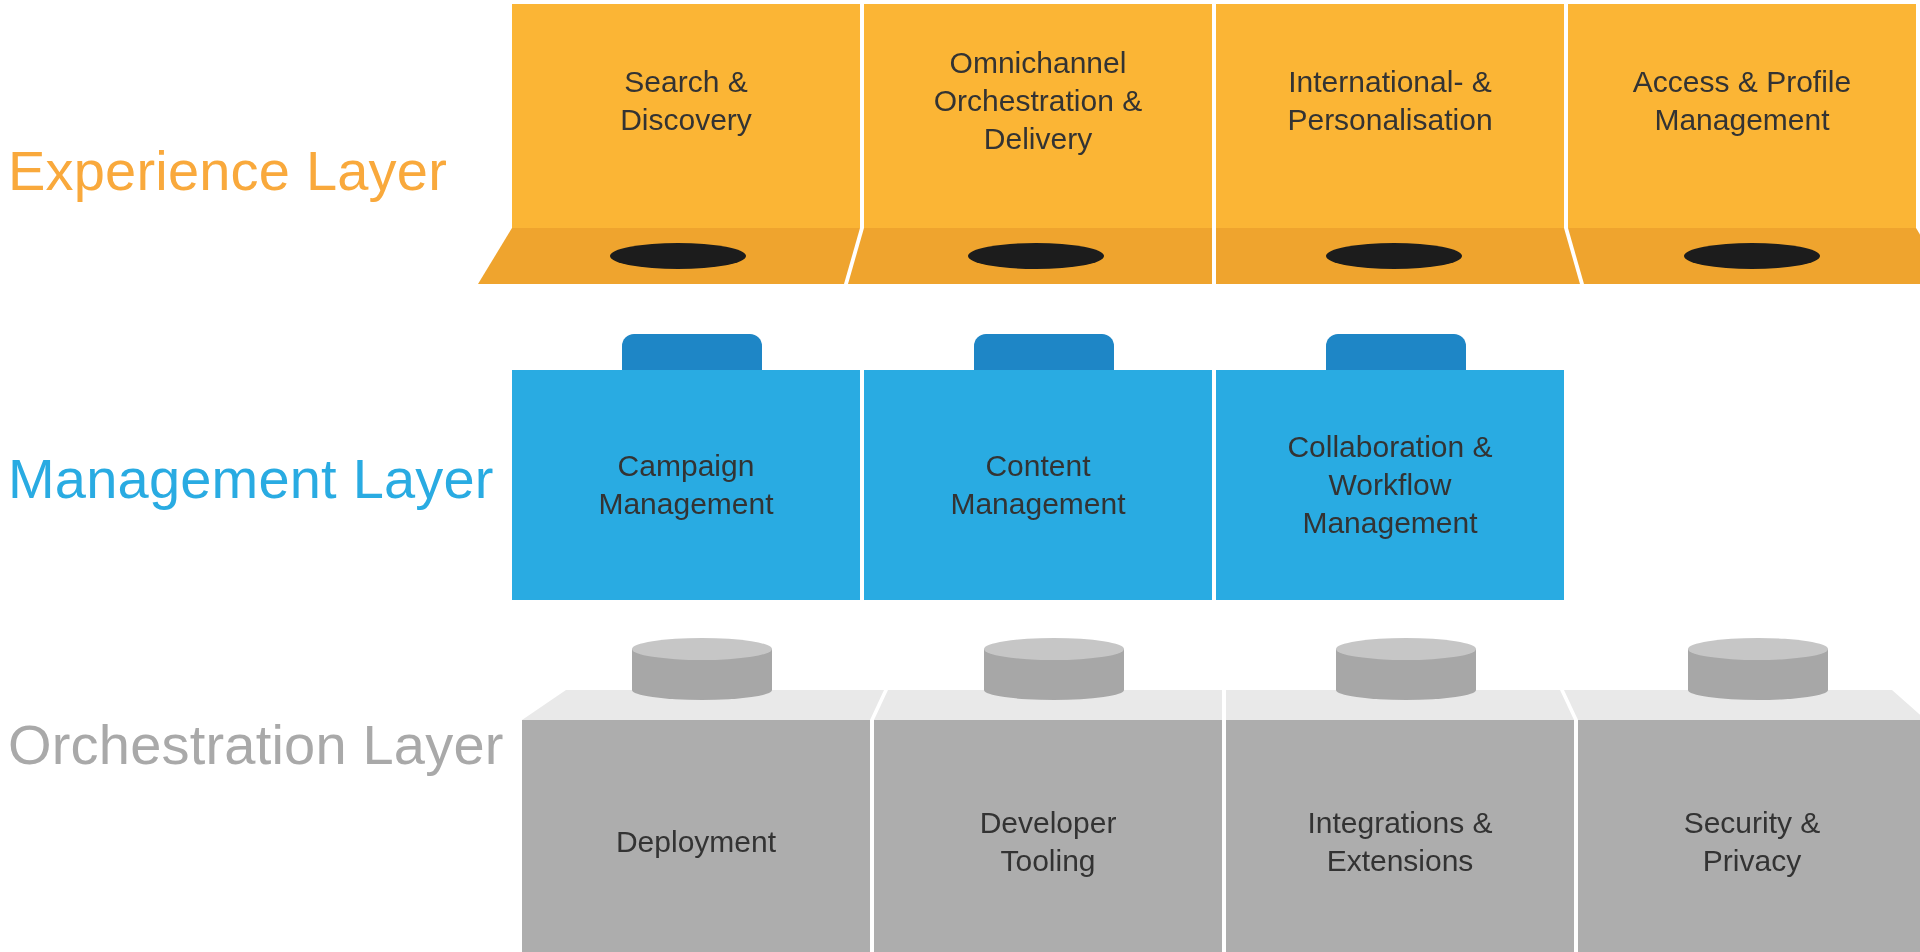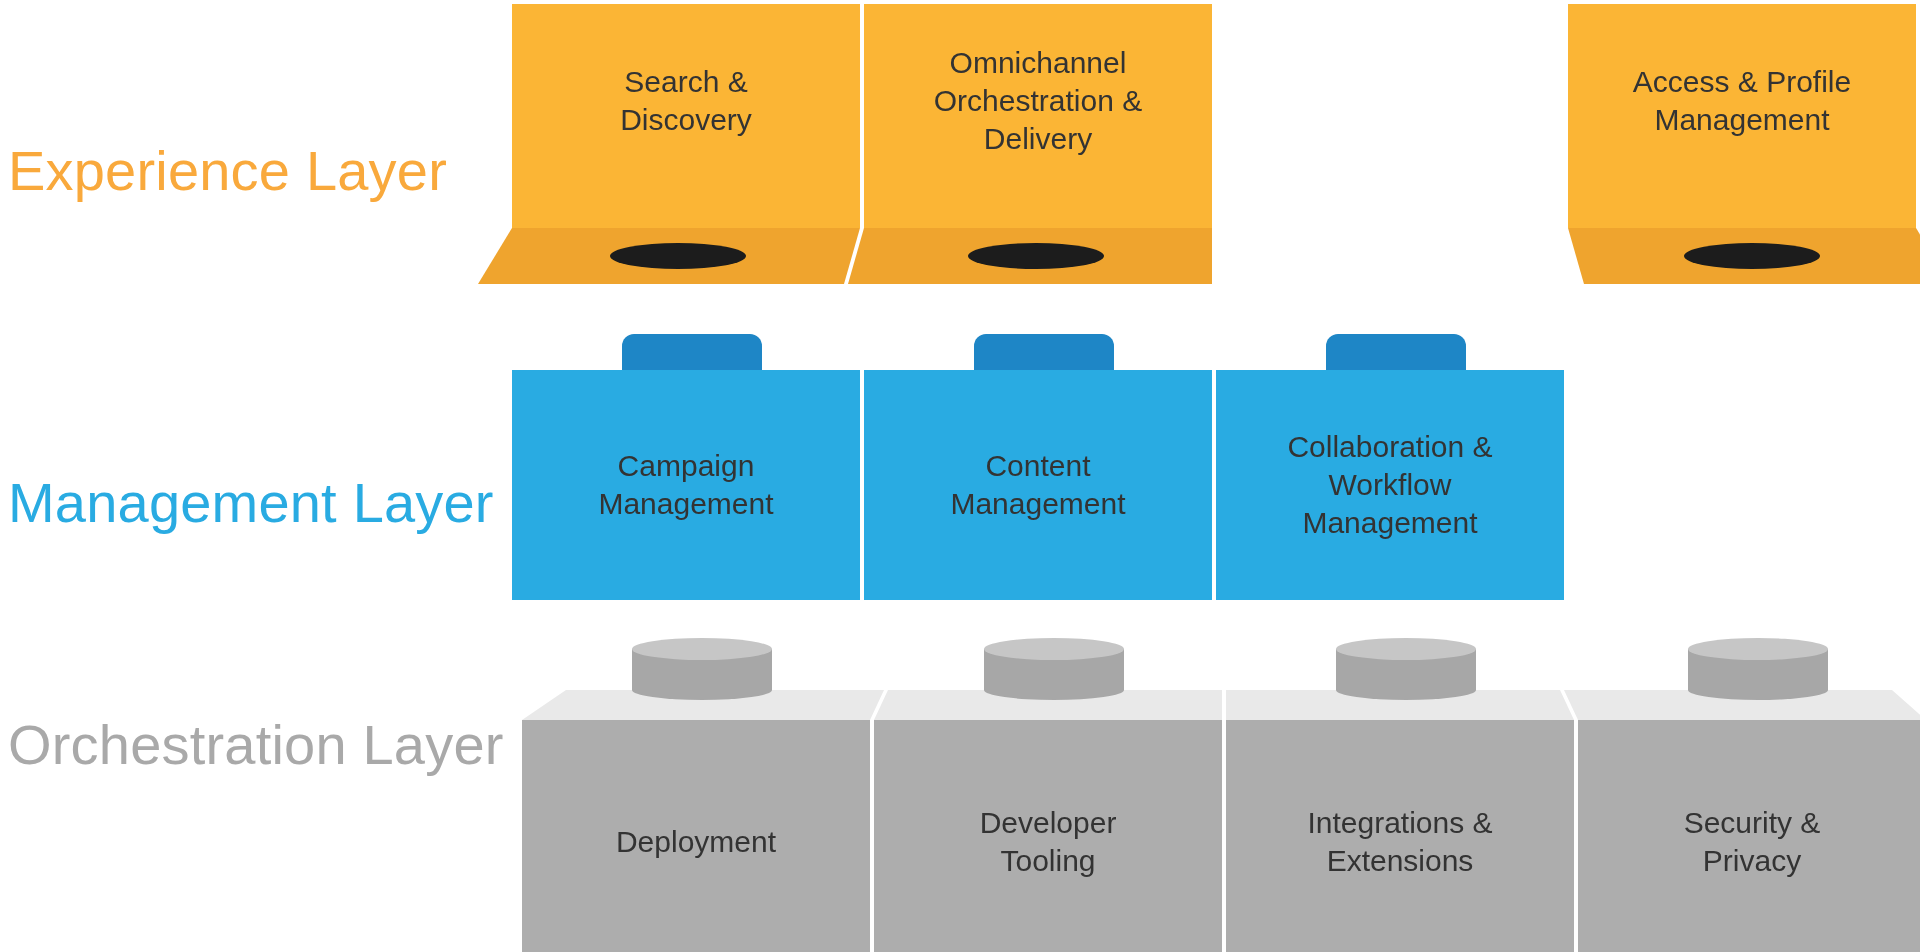--- a/index.html
+++ b/index.html
@@ -18,21 +18,21 @@
     --block-text:#333333;
     --background:#FFFFFF;
   }
   html,body{margin:0;padding:0;}
   body{background:var(--background);font-family:"Liberation Sans",sans-serif;}
   .canvas{position:relative;width:1920px;height:952px;background:var(--background);overflow:hidden;}
 
   
   .layer-label{position:absolute;left:8px;font-size:56px;font-weight:500;letter-spacing:0.2px;white-space:nowrap;}
   .label-exp{top:138px;color:var(--experience-label);}
-  .label-mgmt{top:446px;color:var(--management-label);margin-top:24px;}
+  .label-mgmt{top:446px;color:var(--management-label);}
   .label-infra{top:712px;color:var(--infrastructure-label);}
 
   
   .row{position:absolute;left:512px;width:1408px;}
   .row-exp{top:4px;height:282px;}
   .row-mgmt{top:334px;height:266px;}
   .row-infra{top:638px;height:314px;margin-left:10px;}
   .block{position:absolute;top:0;width:348px;height:100%;}
   .c0{left:0;}
   .c1{left:352px;}
@@ -90,20 +90,29 @@
       </div>
       <div class="exp-under">
         <span class="antistud"></span>
       </div>
     </div>
     <div class="block c1">
       <div class="exp-face">
         <span class="blk-text">Omnichannel
 Orchestration &amp;
 Delivery</span>
+      </div>
+      <div class="exp-under">
+        <span class="antistud"></span>
+      </div>
+    </div>
+    <div class="block c2">
+      <div class="exp-face">
+        <span class="blk-text">International- &amp;
+Personalisation</span>
       </div>
       <div class="exp-under">
         <span class="antistud"></span>
       </div>
     </div>
     <div class="block c3">
       <div class="exp-face">
         <span class="blk-text">Access &amp; Profile
 Management</span>
       </div>

